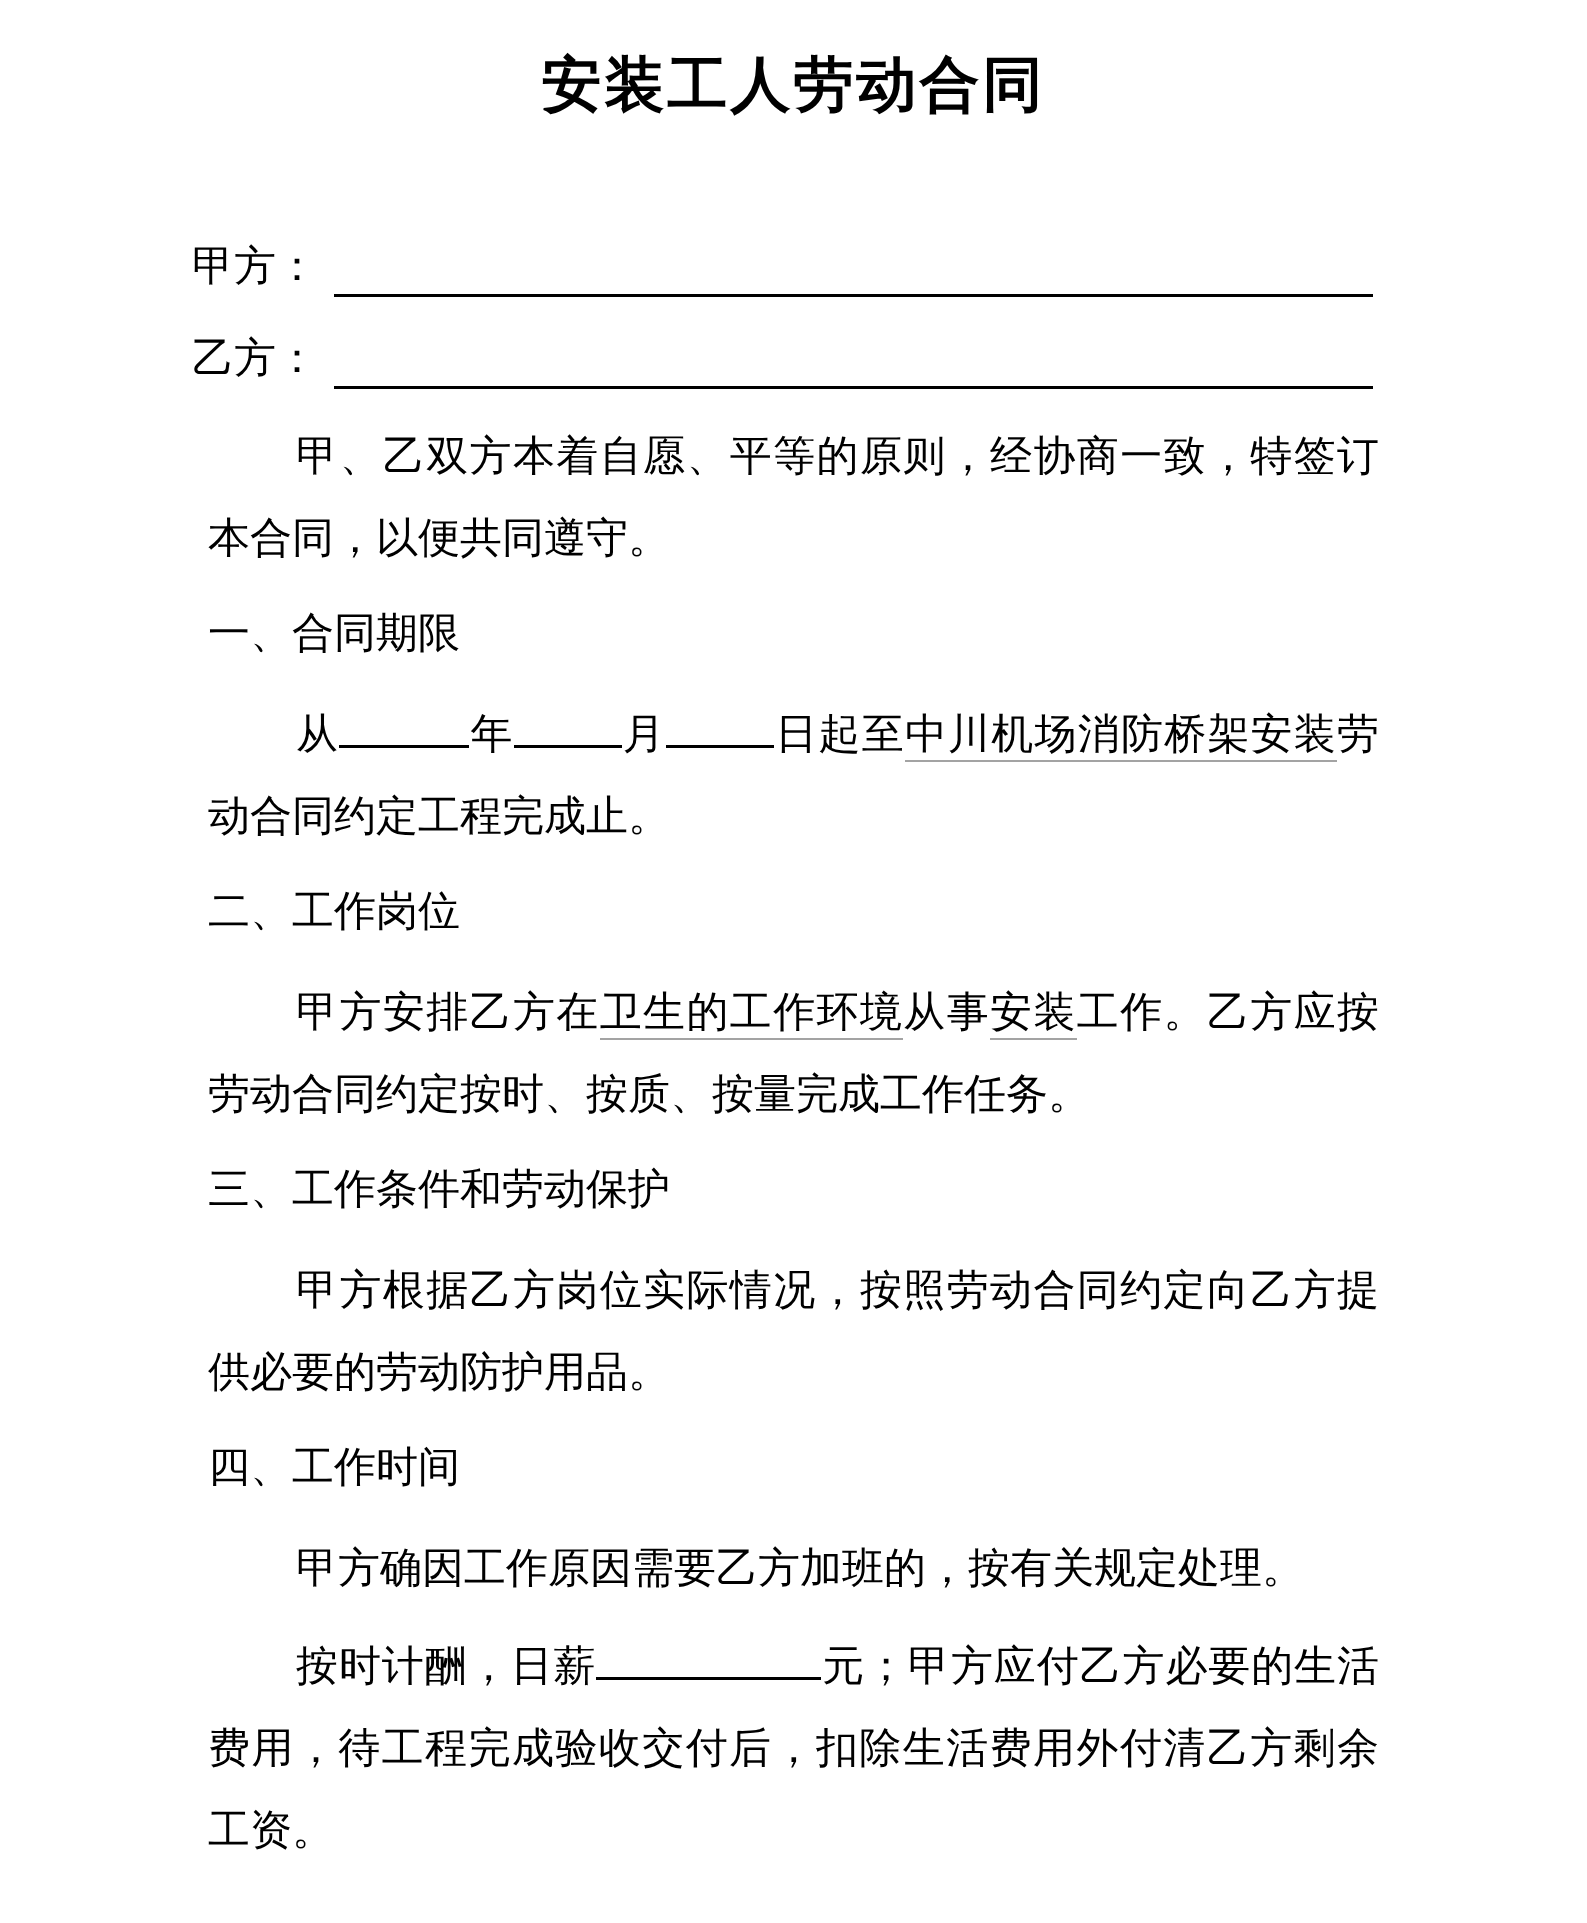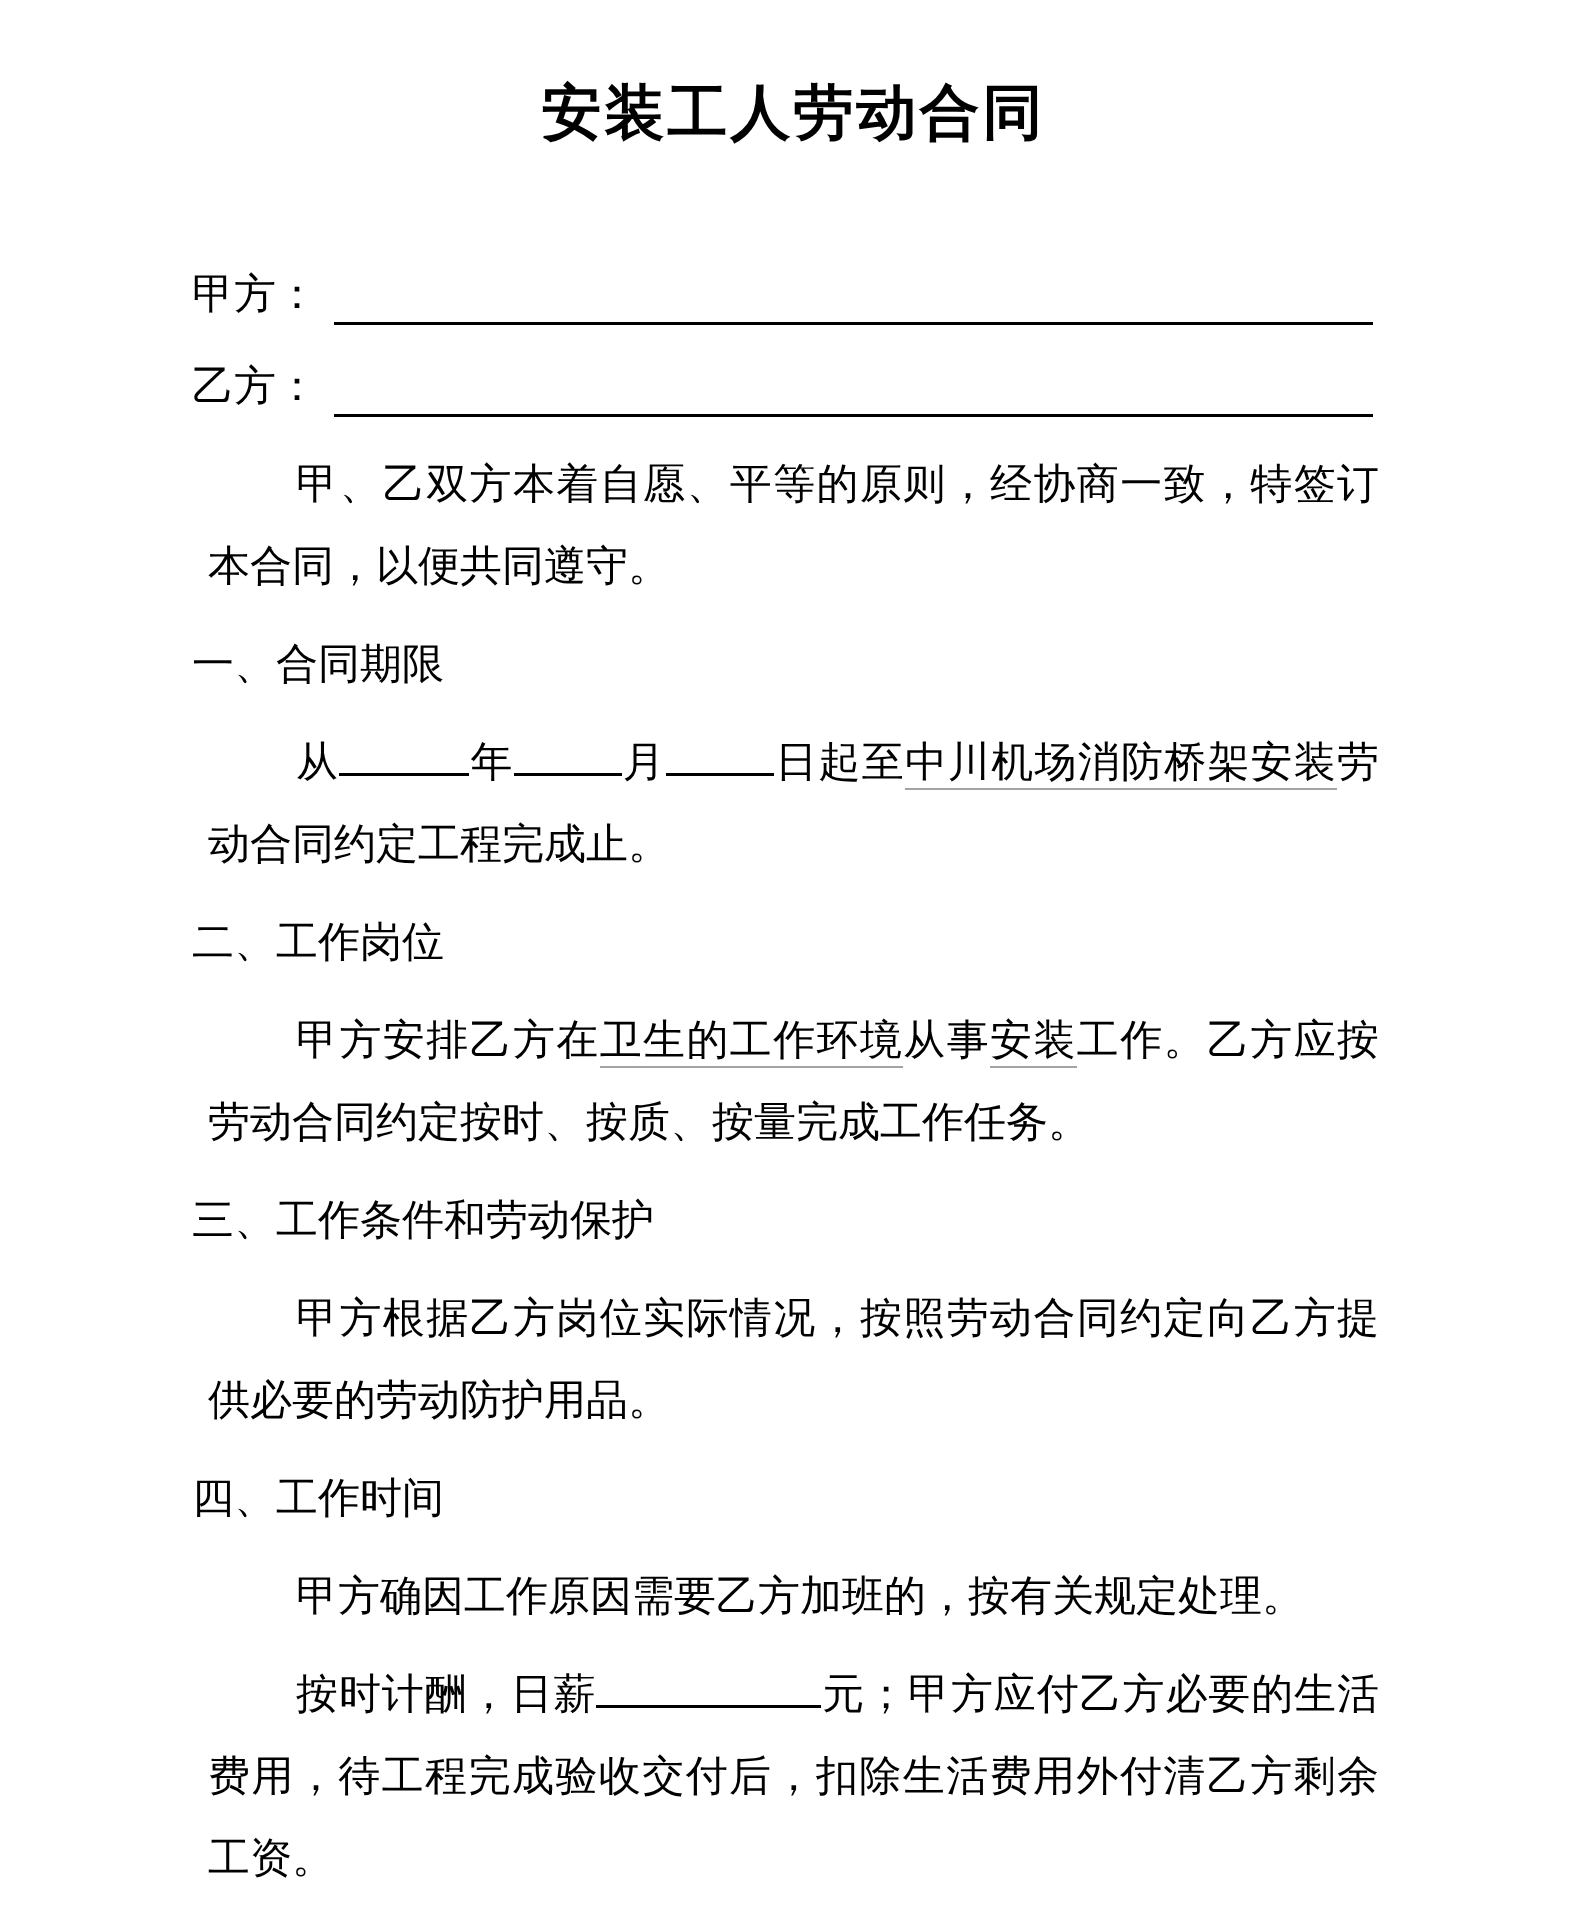--- a/index.html
+++ b/index.html
@@ -8,21 +8,21 @@
     height: 1923px;
     background: #ffffff;
     color: #000000;
     font-family: "DejaVu Serif", "Liberation Serif", serif;
     overflow: hidden;
   }
   .page {
     box-sizing: border-box;
     width: 1587px;
     height: 1923px;
-    padding: 73px 192px 0 192px;
+    padding: 45px 192px 0 192px;
   }
   .doc-title {
     font-size: 60px;
     font-weight: bold;
     text-align: center;
     letter-spacing: 3px;
     line-height: 78px;
     margin: 0 0 92px 0;
   }
   .content {
@@ -41,23 +41,24 @@
     height: 0;
     border-bottom: 3px solid #000;
     margin: 0 22px 10px 16px;
   }
   p.para {
     margin: 16px;
     text-indent: 88px;
     text-align: justify;
   }
   p.heading {
-    margin: 0;
+    margin: 16px;
     text-indent: 0;
     text-align: left;
+    font-family: Liberation Mono, monospace;
   }
   .u {
     border-bottom: 2px solid #a3a3a3;
     padding-bottom: 2px;
   }
   .blank {
     display: inline-block;
     height: 0.95em;
     border-bottom: 3px solid #000;
     vertical-align: baseline;

